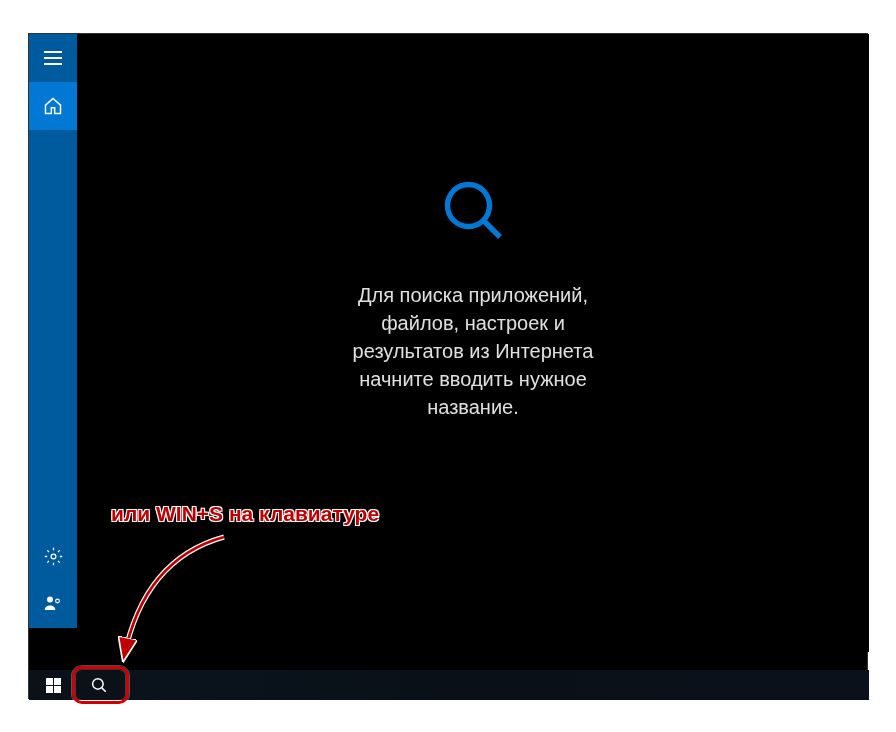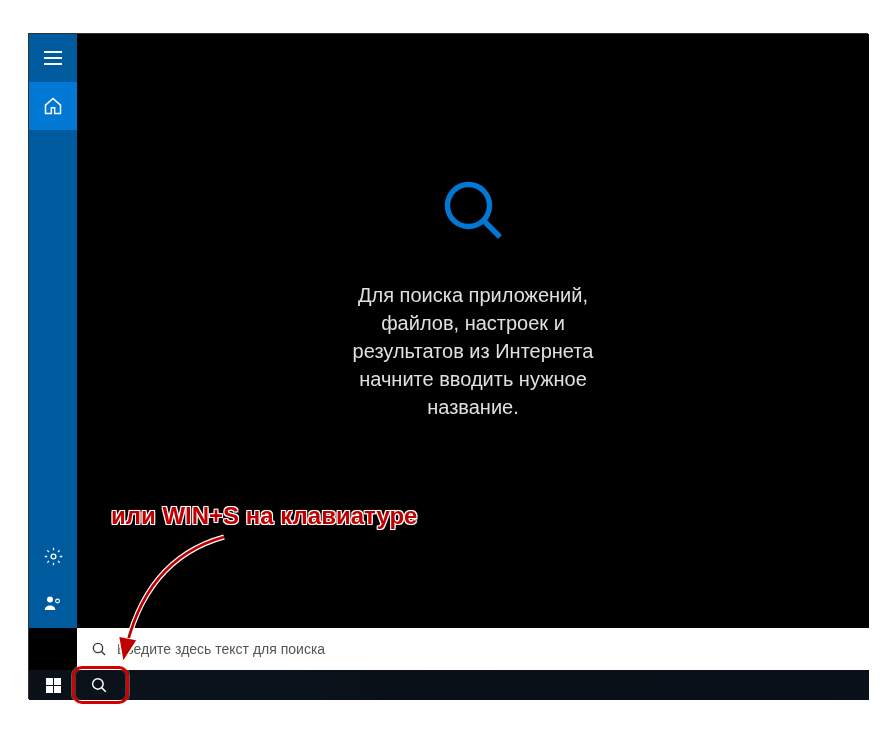--- a/index.html
+++ b/index.html
@@ -161,21 +161,21 @@
       border: 3px solid #d40000;
       border-radius: 10px;
       box-shadow: 0 0 0 1px rgba(255,255,255,0.3), inset 0 0 0 1px rgba(255,255,255,0.2);
       pointer-events: none;
       z-index: 10;
     }
     .annotation-text {
       position: absolute;
       left: 82px;
       top: 468px;
-      font-size: 24px;
+      font-size: 21px;
       font-weight: 700;
       color: #c00000;
       text-shadow: -1px -1px 0 #fff, 1px -1px 0 #fff, -1px 1px 0 #fff, 1px 1px 0 #fff, 0 0 2px #fff;
       z-index: 11;
       pointer-events: none;
       white-space: nowrap;
     }
     .arrow-svg {
       position: absolute;
       left: 75px;
@@ -223,27 +223,20 @@
     </div>
 
     <div class="body-area">
       <svg class="big-search-icon" width="72" height="72" viewBox="0 0 24 24" fill="none" stroke="#0078d4" stroke-width="1.8">
         <circle cx="10.5" cy="10.5" r="7"></circle>
         <line x1="21" y1="21" x2="15.5" y2="15.5"></line>
       </svg>
       <div class="instruction-text">Для поиска приложений, файлов, настроек и результатов из Интернета начните вводить нужное название.</div>
     </div>
 
-    <div class="search-bar">
-      <svg class="search-bar-icon" width="16" height="16" viewBox="0 0 24 24" fill="none" stroke="#333" stroke-width="2">
-        <circle cx="10.5" cy="10.5" r="7"></circle>
-        <line x1="21" y1="21" x2="15.5" y2="15.5"></line>
-      </svg>
-      <input class="search-input" type="text" placeholder="Введите здесь текст для поиска" style="">
-    </div>
   </div>
 
   <div class="taskbar">
     <div class="taskbar-blur"></div>
     <div class="start-btn">
       <span class="win-logo">
         <span></span>
           <span></span>
           <span></span>
           <span></span>

